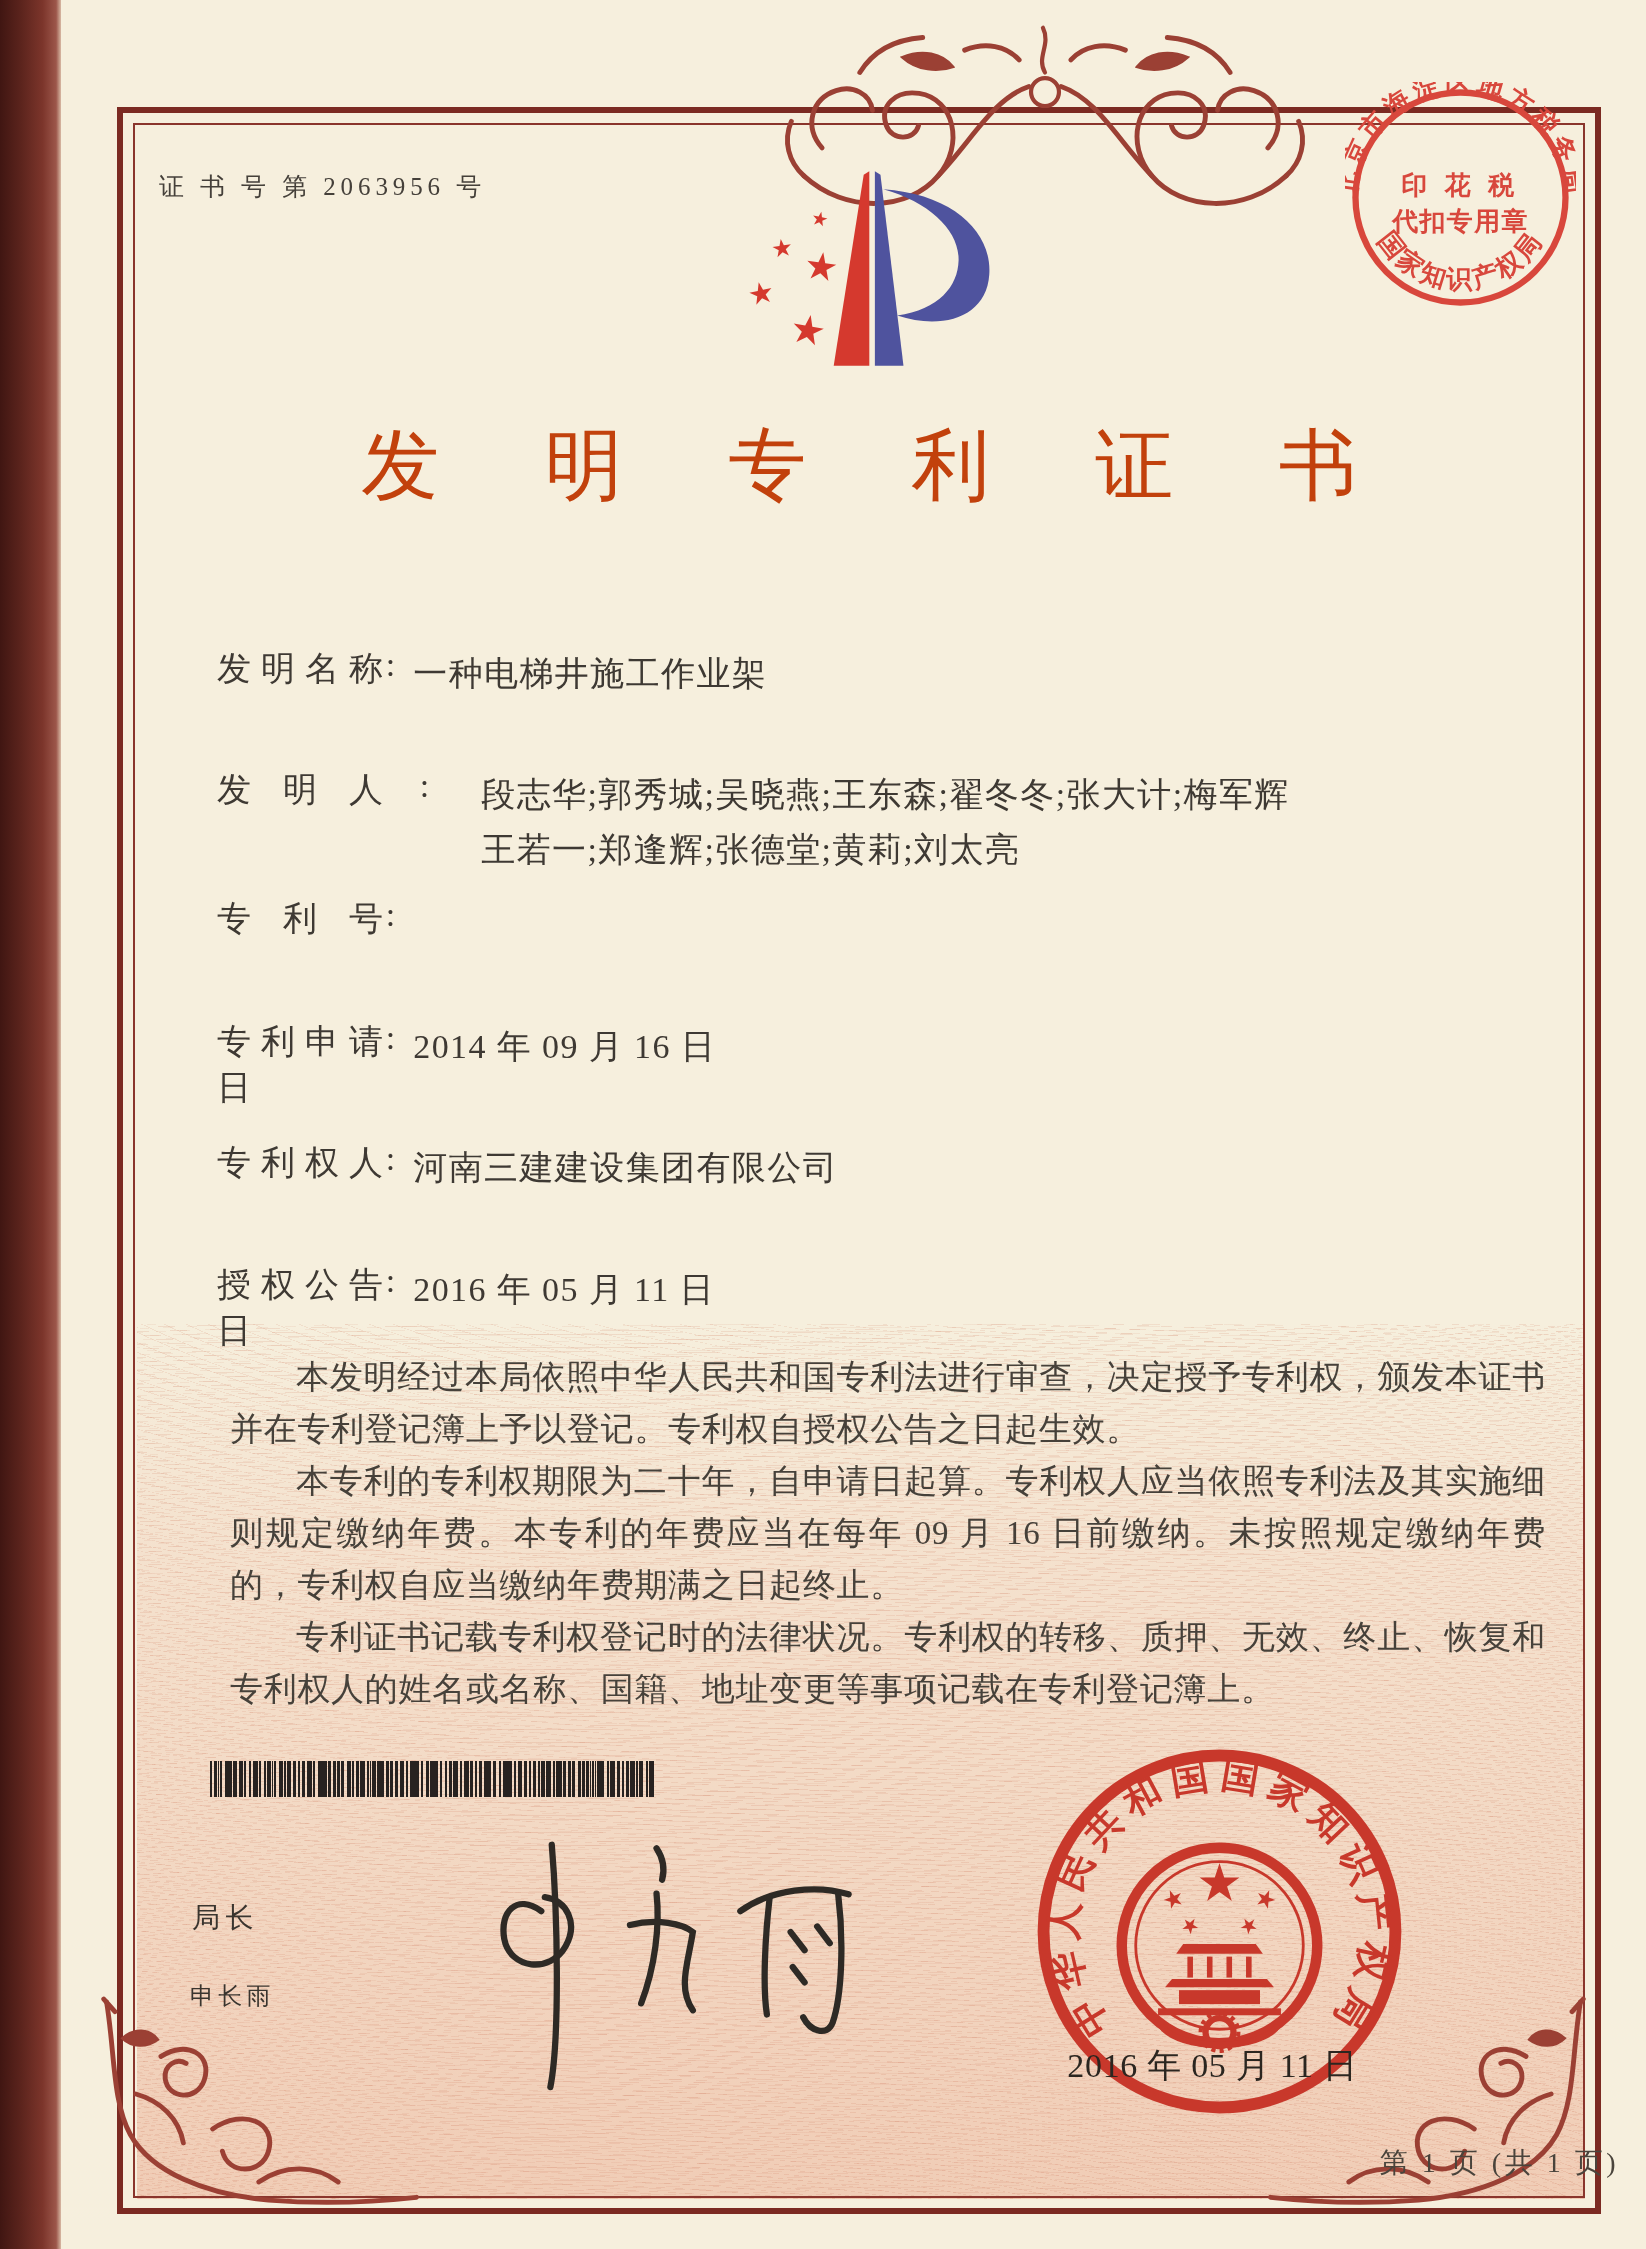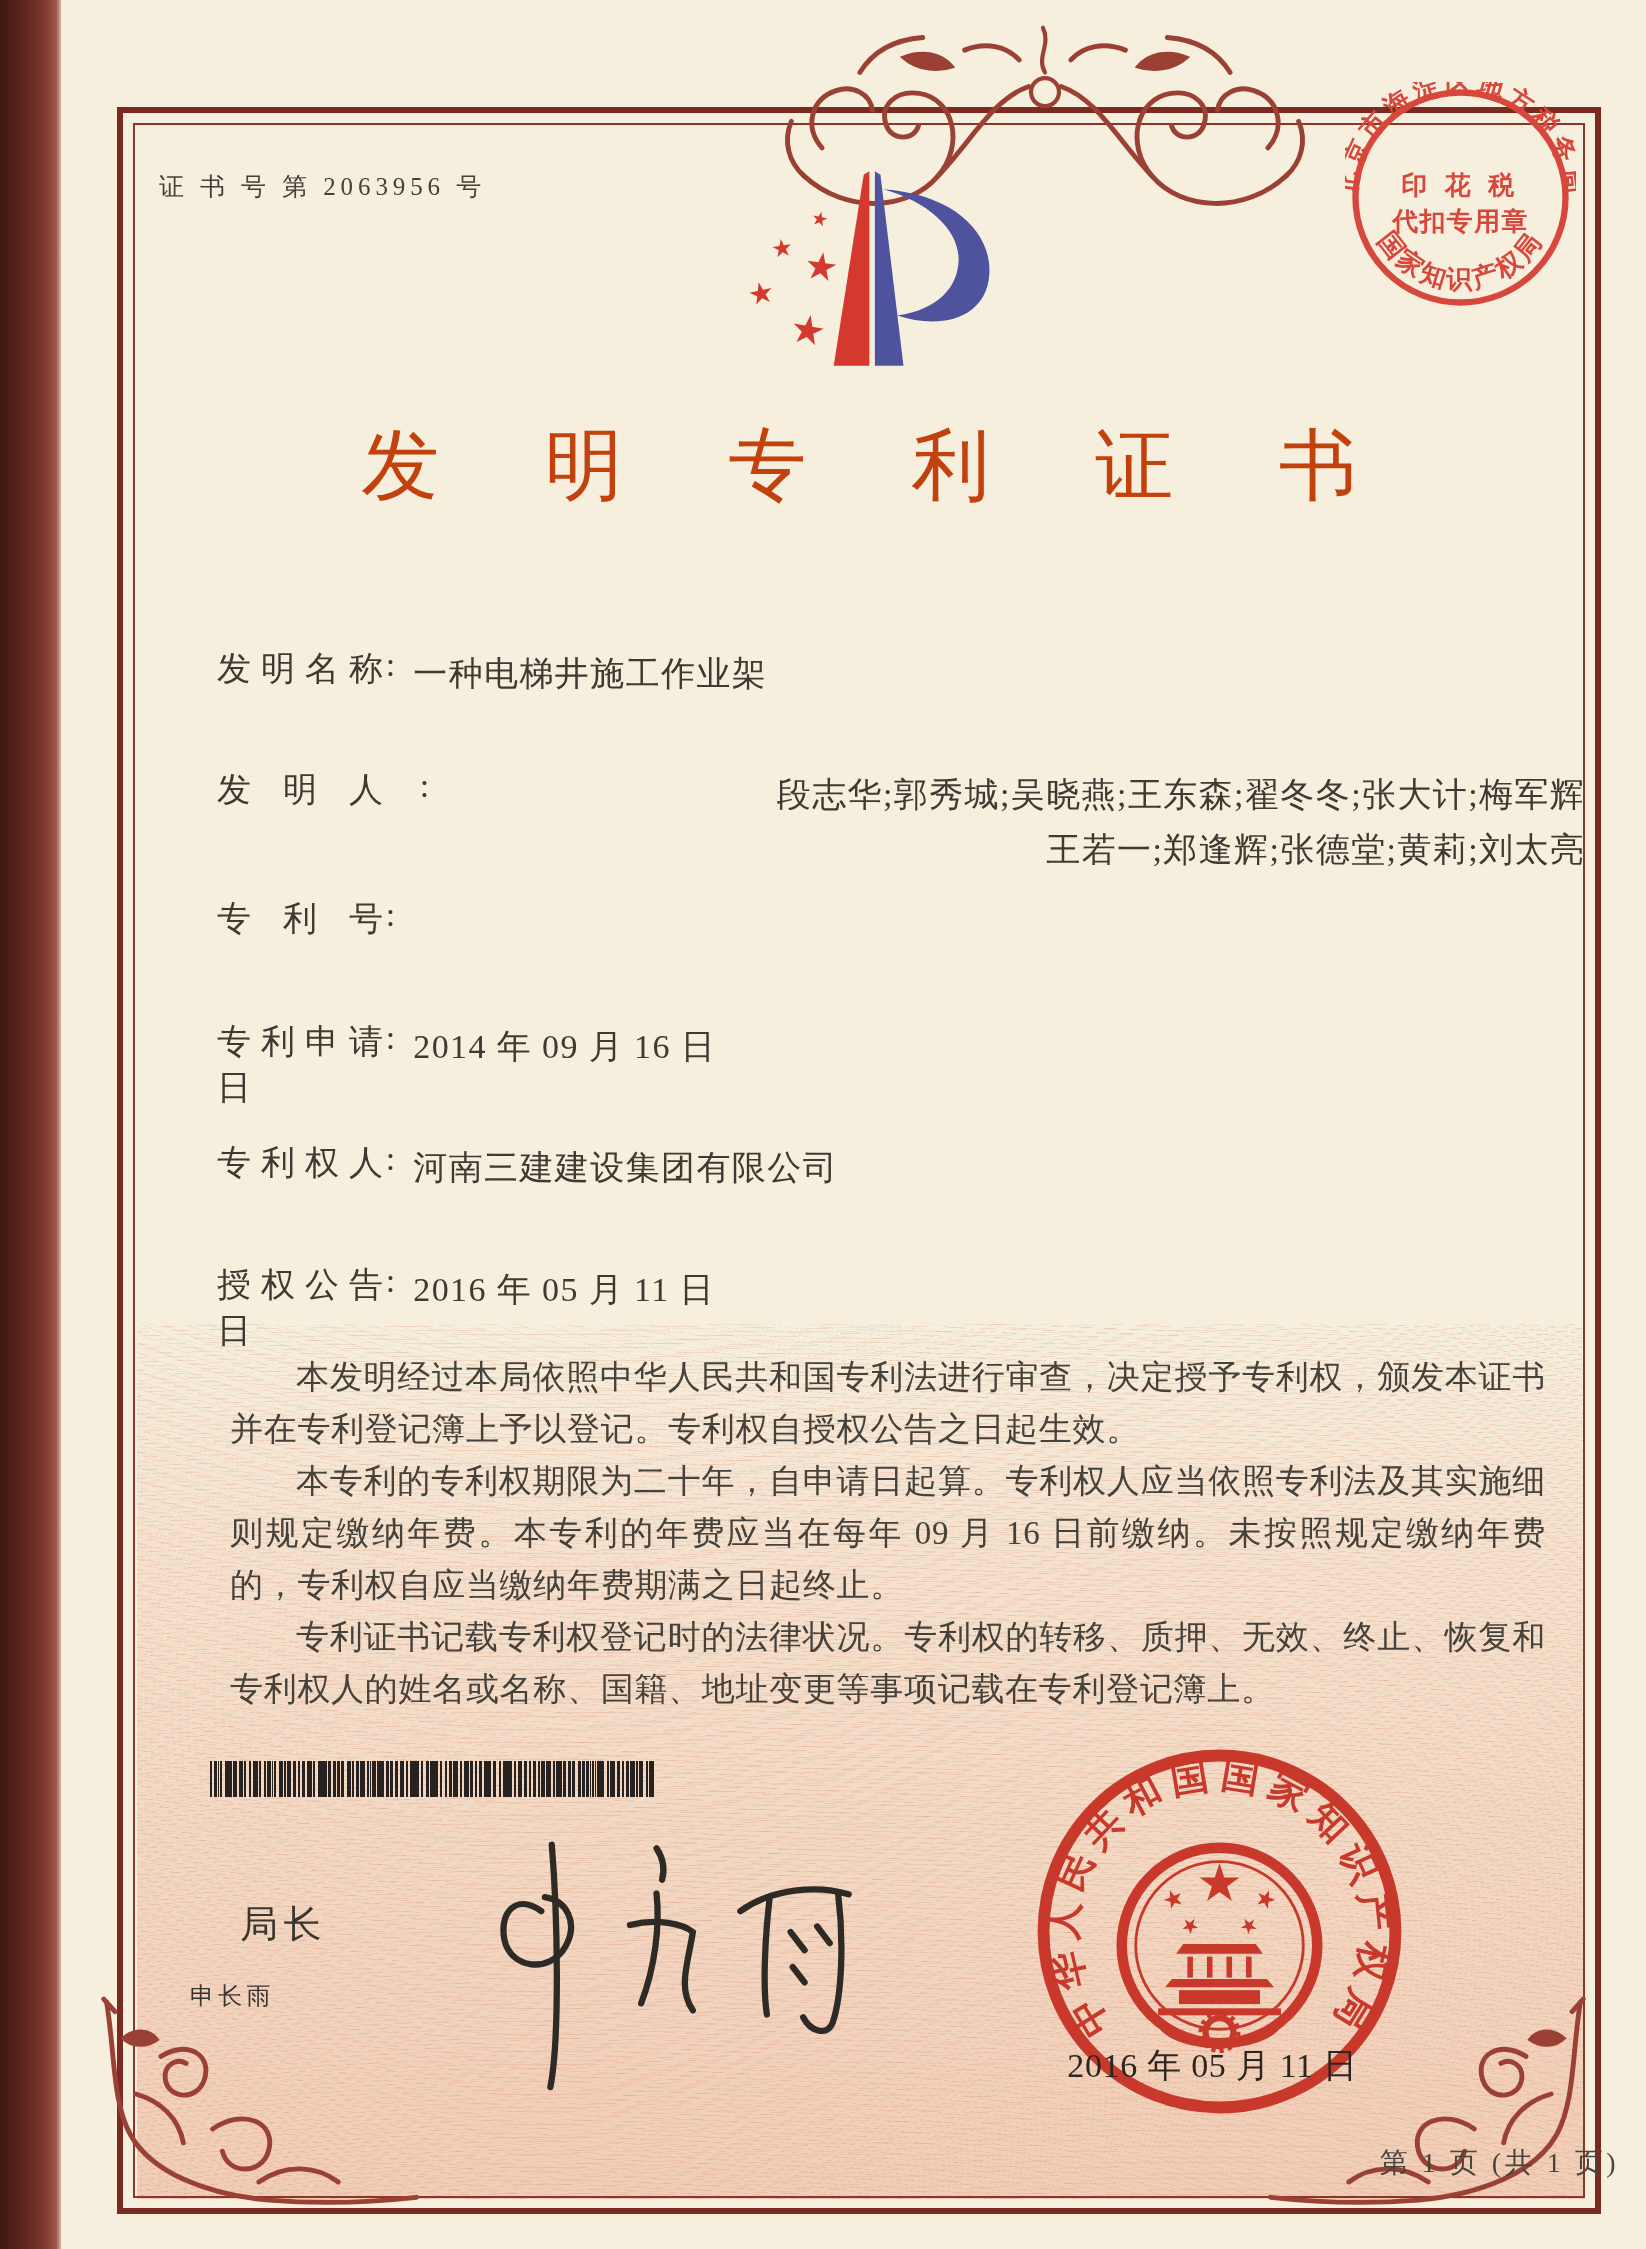--- a/index.html
+++ b/index.html
@@ -43,39 +43,39 @@
   }
   .title{
     left:117px;top:414px;width:1484px;text-align:center;
     font-size:78px;letter-spacing:43px;text-indent:43px;color:#c2410c;
   }
 
   .row{position:absolute;left:217px;display:flex;align-items:flex-start;color:#3e3933;}
   .flabel{display:inline-block;width:166px;text-align:justify;text-align-last:justify;font-size:34px;}
   .colon{font-size:34px;margin-left:2.8px;}
   .fvalue{font-size:34px;margin-left:18px;letter-spacing:1.4px;line-height:1.62;}
-  .fvalue.wide{width:1104px;text-align:right;}
+  .fvalue.wide{width:1104px;}
 
   .bodytext{
     left:210px;top:1351px;width:1316px;
     font-size:33px;line-height:52px;color:#46413a;
     text-align:justify;letter-spacing:0.7px;margin-left:20px;
   }
   .bodytext p{margin:0;text-indent:66px;}
 
   .barcode{
     left:210px;top:1761px;width:444px;height:36px;
     background:
       repeating-linear-gradient(90deg,#272220 0 2.1px,rgba(0,0,0,0) 2.1px 4.9px),
       repeating-linear-gradient(90deg,#272220 0 1.4px,rgba(0,0,0,0) 1.4px 7.7px),
       repeating-linear-gradient(90deg,rgba(0,0,0,0) 0 3.5px,#272220 3.5px 6.3px,rgba(0,0,0,0) 6.3px 13.3px),
       repeating-linear-gradient(90deg,#272220 0 1.4px,rgba(0,0,0,0) 1.4px 20px);
   }
 
-  .commissioner-title{left:192px;top:1899px;font-size:38px;letter-spacing:5.6px;color:#3a352f;margin-left:48px;}
+  .commissioner-title{left:192px;top:1899px;font-size:28px;letter-spacing:5.6px;color:#3a352f;}
   .commissioner-name{left:190px;top:1980px;font-size:24px;letter-spacing:4.2px;color:#3a352f;}
 
   .seal-date{
     left:1003px;top:2043px;width:419px;text-align:center;
     font-size:34px;letter-spacing:0.7px;color:#2b2620;z-index:6;
   }
   .footer{
     left:117px;top:2144px;width:1489px;text-align:right;
     font-size:28px;letter-spacing:3.5px;color:#4a443c;padding-left:13px;
   }

